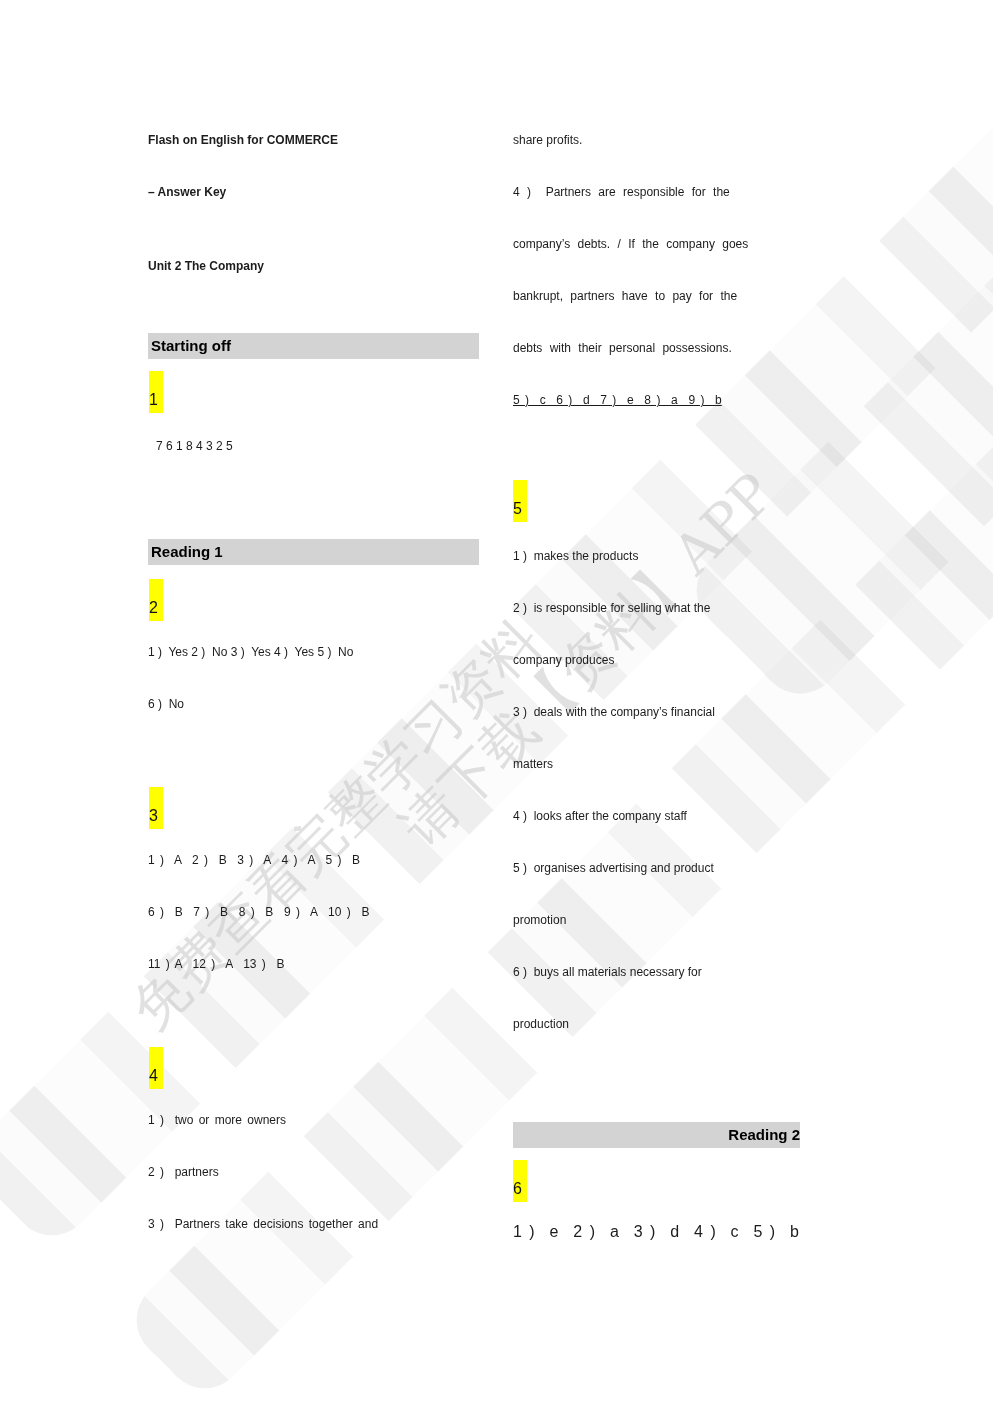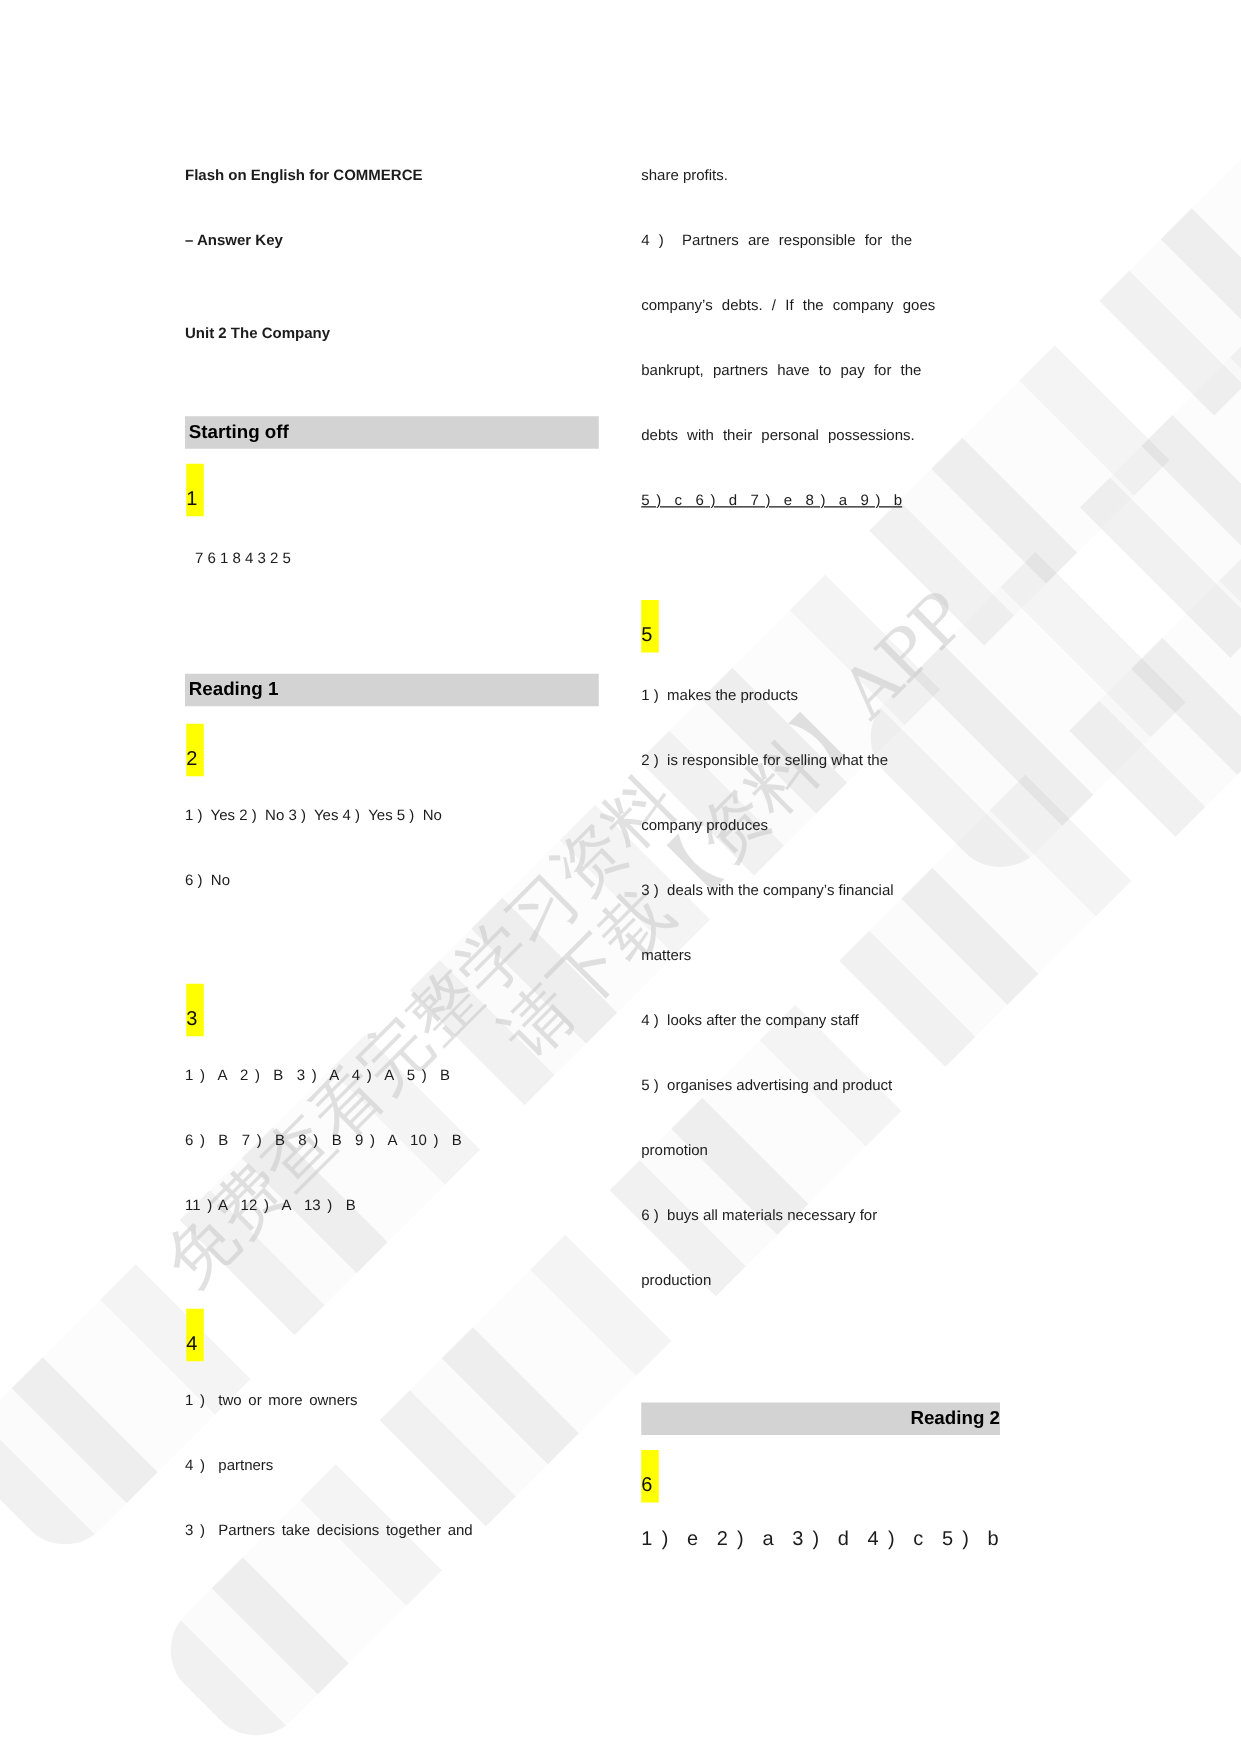--- a/index.html
+++ b/index.html
@@ -106,21 +106,21 @@
     <div class="line" style="left:148px;top:626px;">1 )  Yes 2 )  No 3 )  Yes 4 )  Yes 5 )  No
 6 )  No</div>
 
     <div class="hl" style="left:149px;top:787px;background:#ffff00;">3</div>
     <div class="line ws2" style="left:148px;top:834px;">1 )  A  2 )  B  3 )  A  4 )  A  5 )  B
 6 )  B  7 )  B  8 )  B  9 )  A  10 )  B
 11 ) A  12 )  A  13 )  B</div>
 
     <div class="hl" style="left:149px;top:1047px;background:#ffff00;">4</div>
     <div class="line ws2" style="left:148px;top:1094px;">1 )  two or more owners
-4 )  partners
+2 )  partners
 3 )  Partners take decisions together and</div>
 
     <div class="line" style="left:513px;top:114px;">share profits.</div>
     <div class="line ws4" style="left:513px;top:166px;">4 )  Partners are responsible for the
 company’s debts. / If the company goes
 bankrupt, partners have to pay for the
 debts with their personal possessions.</div>
     <div class="line ws2" style="left:513px;top:374px;text-decoration:underline;">5 )  c  6 )  d  7 )  e  8 )  a  9 )  b</div>
 
     <div class="hl" style="left:513px;top:480px;background:#ffff00;">5</div>

